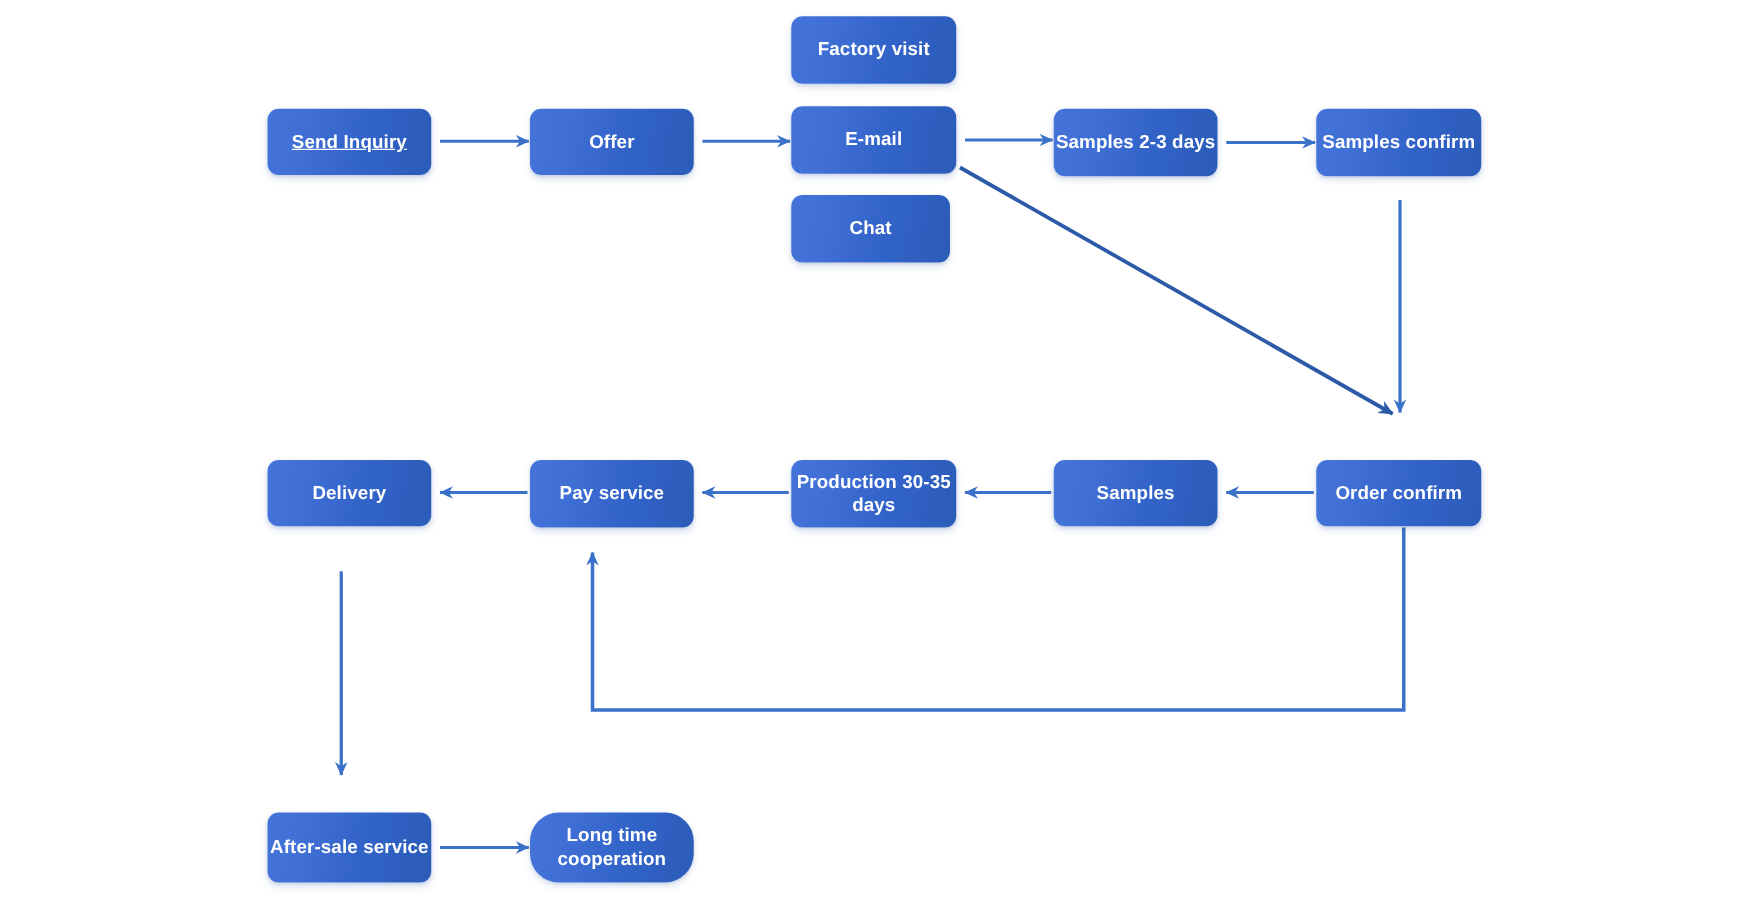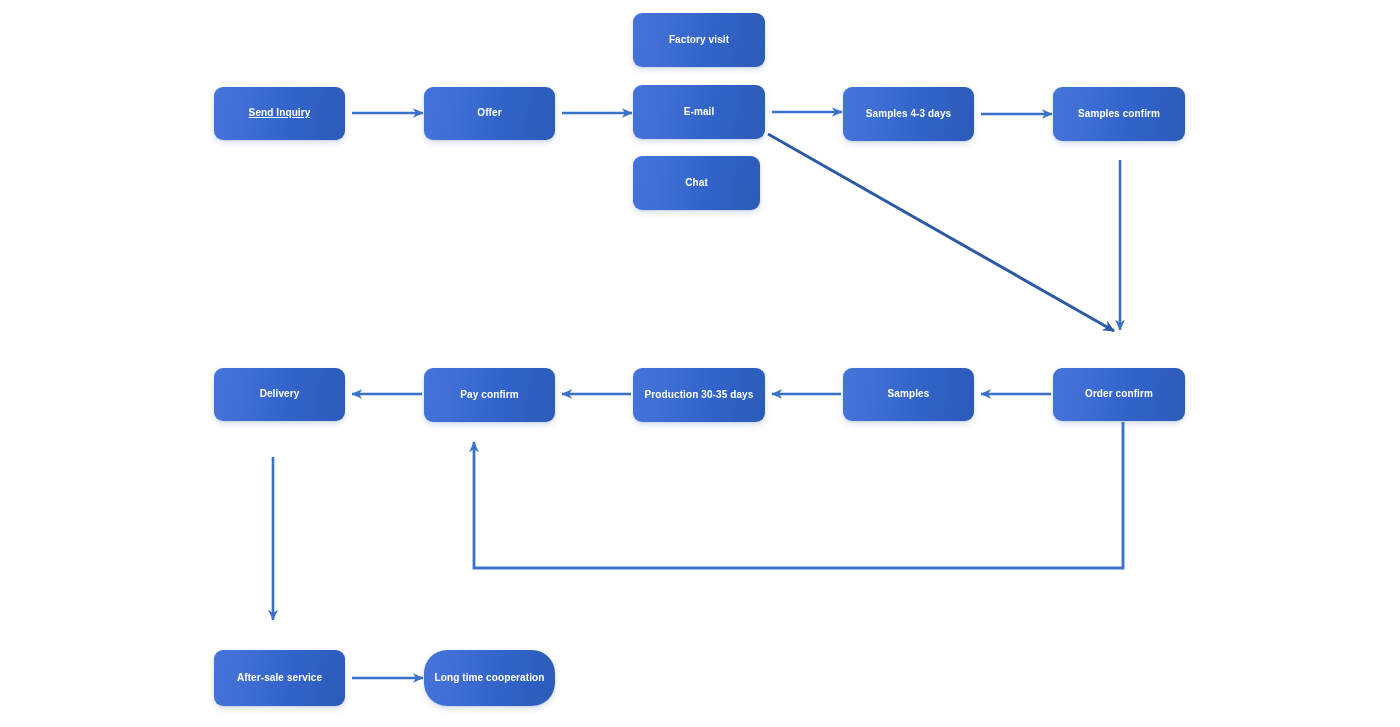--- a/index.html
+++ b/index.html
@@ -33,21 +33,21 @@
     box-sizing: border-box;
     border-radius: 9px;
     background: linear-gradient(100deg, #4473da 0%, #4070d6 22%, #3263c9 58%, #2b5cb8 100%);
     box-shadow: 0 3px 6px rgba(40, 80, 160, 0.16), 0 1px 2px rgba(40, 80, 160, 0.12);
     display: flex;
     align-items: center;
     justify-content: center;
     text-align: center;
     color: #ffffff;
     font-weight: bold;
-    font-size: 10px;
+    font-size: 15px;
     line-height: 1.28;
     letter-spacing: 0.1px;
     padding: 4px 0;
     user-select: none;
   }
   .node span {
     display: block;
     width: 100%;
   }
 </style>
@@ -116,41 +116,41 @@
 
   <div class="node" style="left:633px; top:85px; width:132px; height:54px;">
     <span>E-mail</span>
   </div>
 
   <div class="node" style="left:633px; top:156px; width:127px; height:54px;">
     <span>Chat</span>
   </div>
 
   <div class="node" style="left:843px; top:87px; width:131px; height:54px;">
-    <span>Samples 4-3 days</span>
+    <span>Samples 2-3 days</span>
   </div>
 
   <div class="node" style="left:1053px; top:87px; width:132px; height:54px;">
     <span>Samples confirm</span>
   </div>
 
   <div class="node" style="left:1053px; top:368px; width:132px; height:53px;">
     <span>Order confirm</span>
   </div>
 
   <div class="node" style="left:843px; top:368px; width:131px; height:53px;">
     <span>Samples</span>
   </div>
 
   <div class="node" style="left:633px; top:368px; width:132px; height:54px;">
     <span>Production 30-35 days</span>
   </div>
 
   <div class="node" style="left:424px; top:368px; width:131px; height:54px;">
-    <span>Pay confirm</span>
+    <span>Pay service</span>
   </div>
 
   <div class="node" style="left:214px; top:368px; width:131px; height:53px;">
     <span>Delivery</span>
   </div>
 
   <div class="node" style="left:214px; top:650px; width:131px; height:56px;">
     <span>After-sale service</span>
   </div>
 

